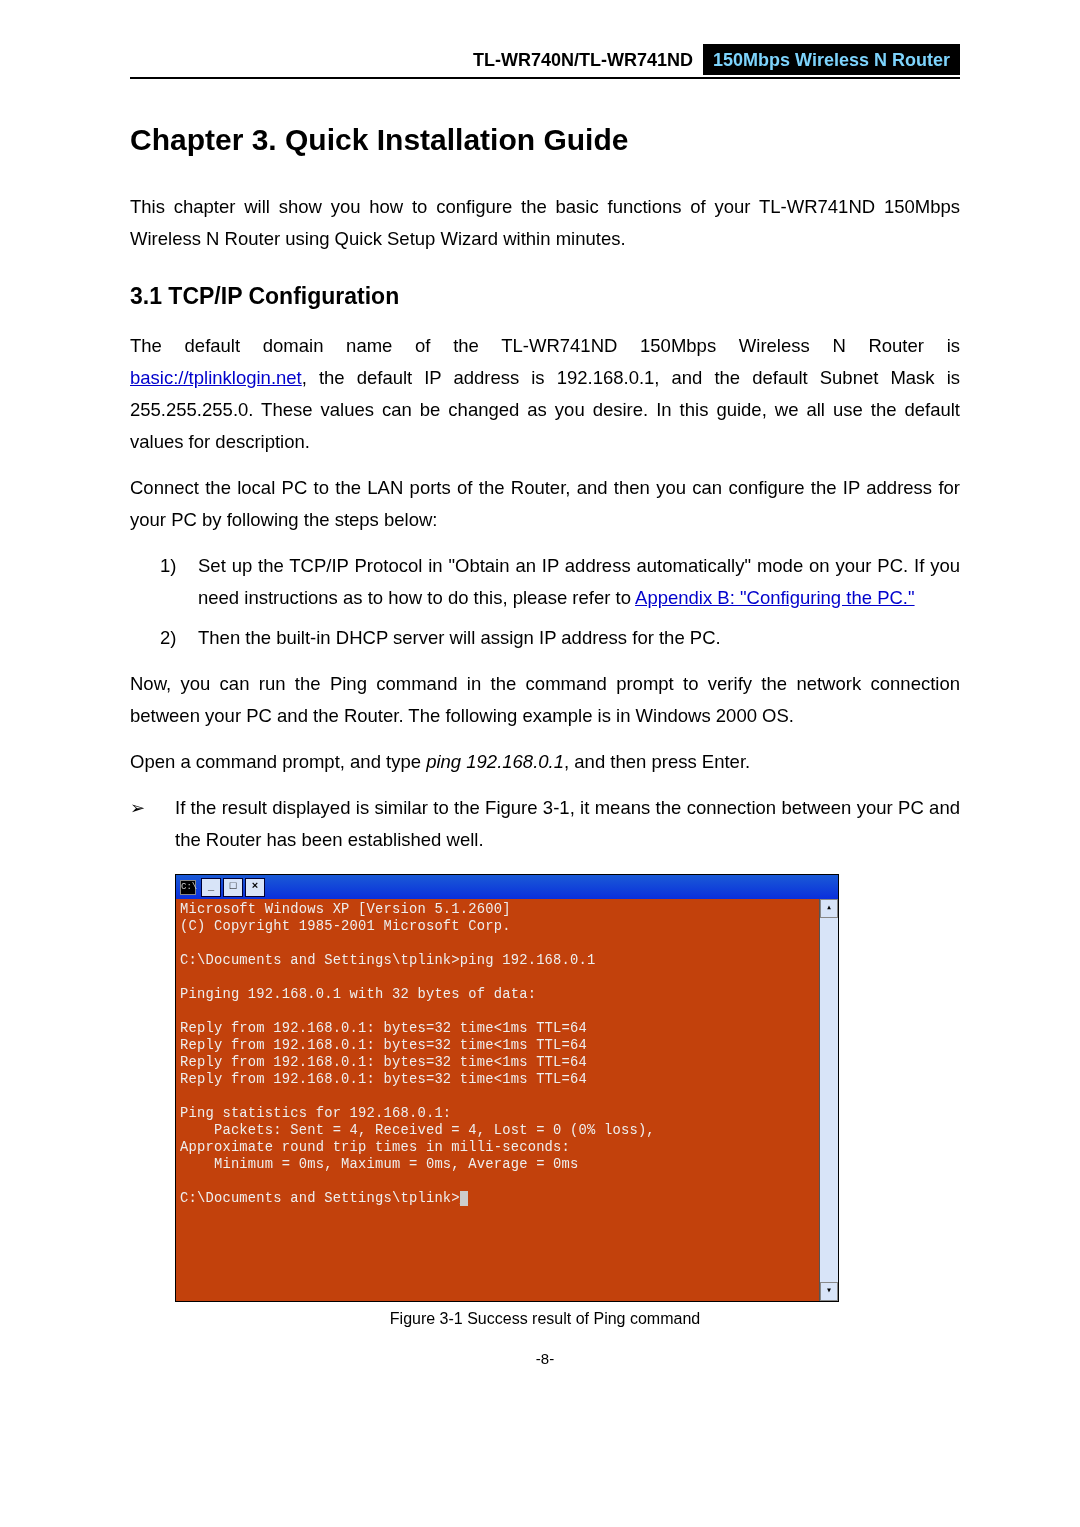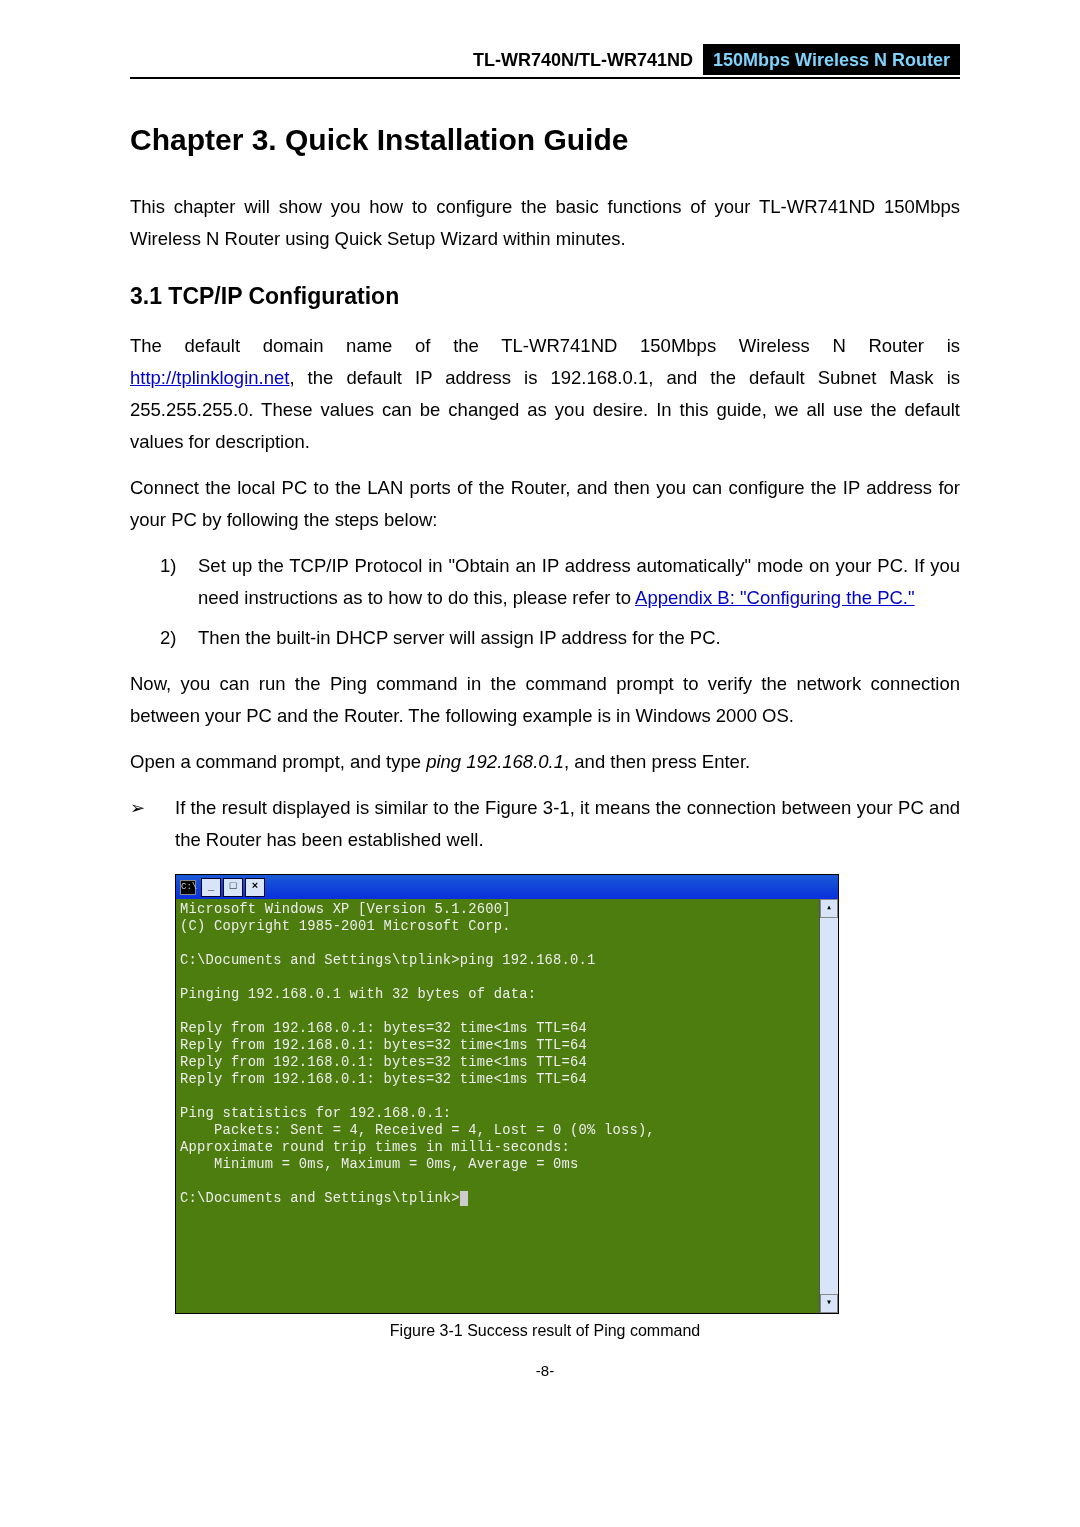--- a/index.html
+++ b/index.html
@@ -131,26 +131,26 @@
     border: 1px solid #003;
     font-size: 11px;
     text-align: center;
     line-height: 13px;
     color: #000;
     font-family: Arial, sans-serif;
     font-weight: bold;
   }
   .cmd-body {
     position: relative;
-    background: #4d7c0f;
+    background: #c2410c;
     color: #eee;
     font-family: "Lucida Console", "Courier New", monospace;
     font-size: 13.8px;
     line-height: 17px;
-    padding: 2px 0 16px 4px;
+    padding: 2px 0 4px 4px;
     height: 396px;
     white-space: pre;
     overflow: hidden;
     letter-spacing: 0.2px;
   }
   .cmd-scroll {
     position: absolute;
     right: 0; top: 0; bottom: 0;
     width: 18px;
     background: #d8e4f8;
@@ -194,21 +194,21 @@
 
   <h1 class="chapter">Chapter 3.  Quick Installation Guide</h1>
 
   <p class="body justify">
     <span>This chapter will show you how to configure the basic functions of your TL-WR741ND 150Mbps Wireless N Router using </span><span class="bold">Quick Setup Wizard</span><span> within minutes.</span>
   </p>
 
   <h2 class="section">3.1   TCP/IP Configuration</h2>
 
   <p class="body justify">
-    <span style="word-spacing:12px;">The default domain name of the TL-WR741ND 150Mbps Wireless N Router is </span><a class="link" href="#">http://tplinklogin.net</a><span>, the default IP address is 192.168.0.1, and the default Subnet Mask is 255.255.255.0. These values can be changed as you desire. In this guide, we all use the default values for description.</span>
+    <span style="word-spacing:12px;">The default domain name of the TL-WR741ND 150Mbps Wireless N Router is </span><a class="link" href="#">basic://tplinklogin.net</a><span>, the default IP address is 192.168.0.1, and the default Subnet Mask is 255.255.255.0. These values can be changed as you desire. In this guide, we all use the default values for description.</span>
   </p>
 
   <p class="body justify">Connect the local PC to the LAN ports of the Router, and then you can configure the IP address for your PC by following the steps below:</p>
 
   <ol class="numbered">
     <li>
       <span class="num">1)</span>
       <span>Set up the TCP/IP Protocol in "</span><span class="bold">Obtain an IP address automatically</span><span>" mode on your PC. If you need instructions as to how to do this, please refer to </span><a class="link" href="#">Appendix B: "Configuring the PC."</a>
     </li>
     <li>

